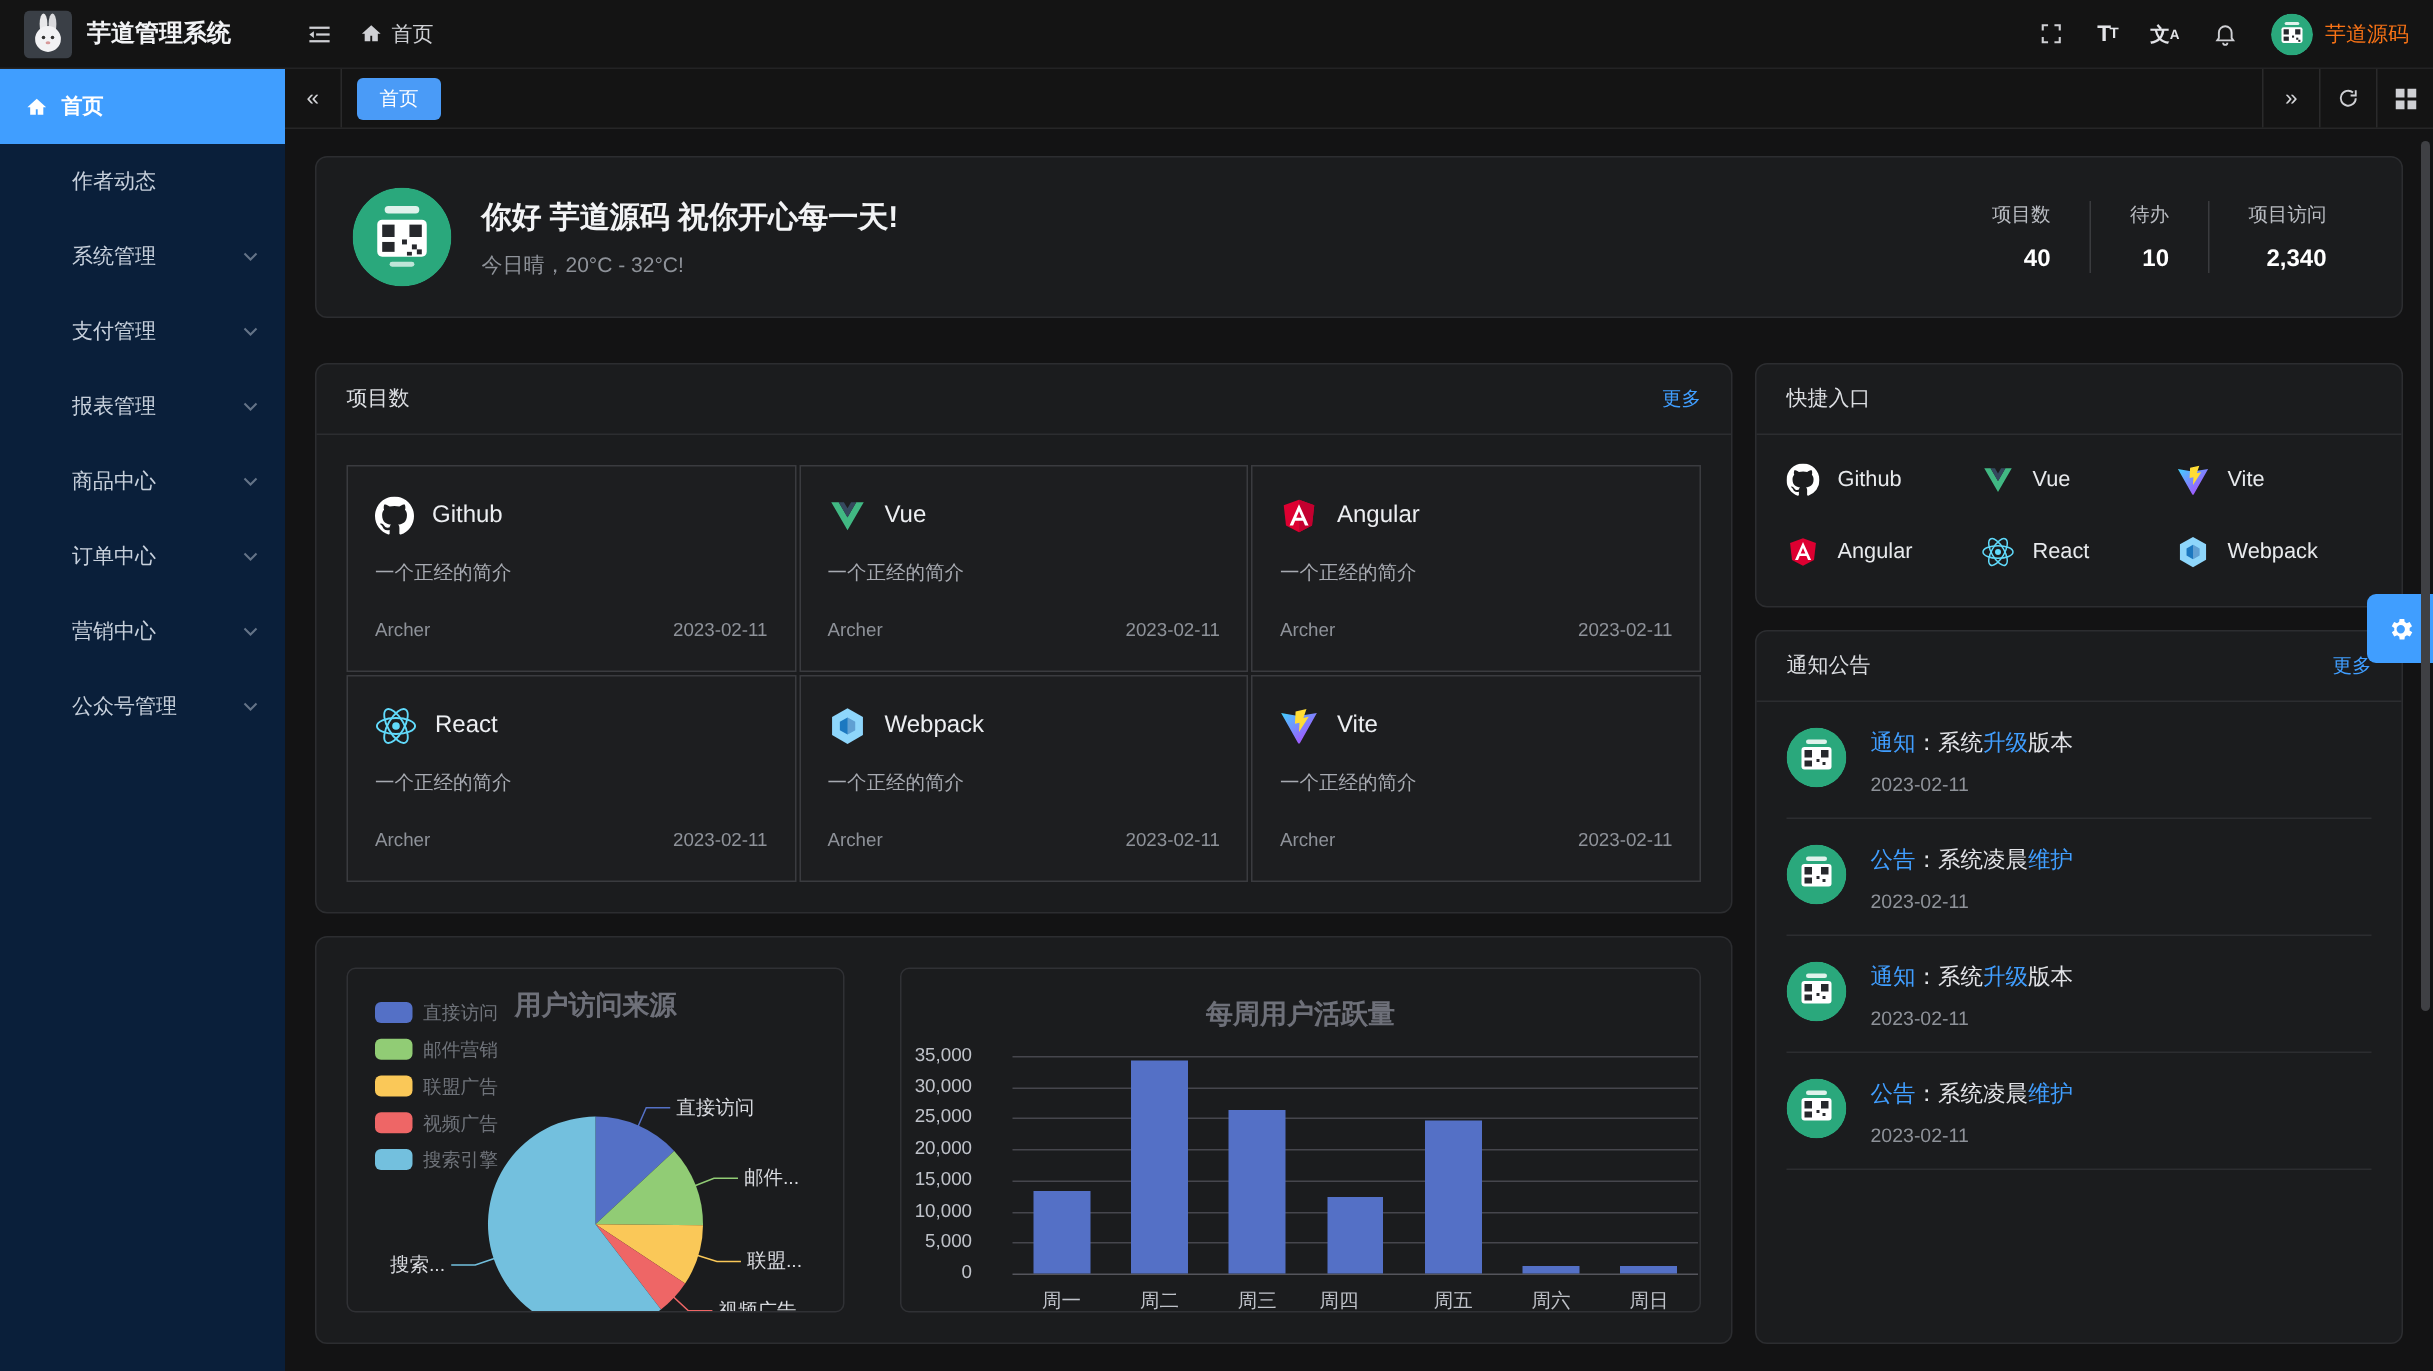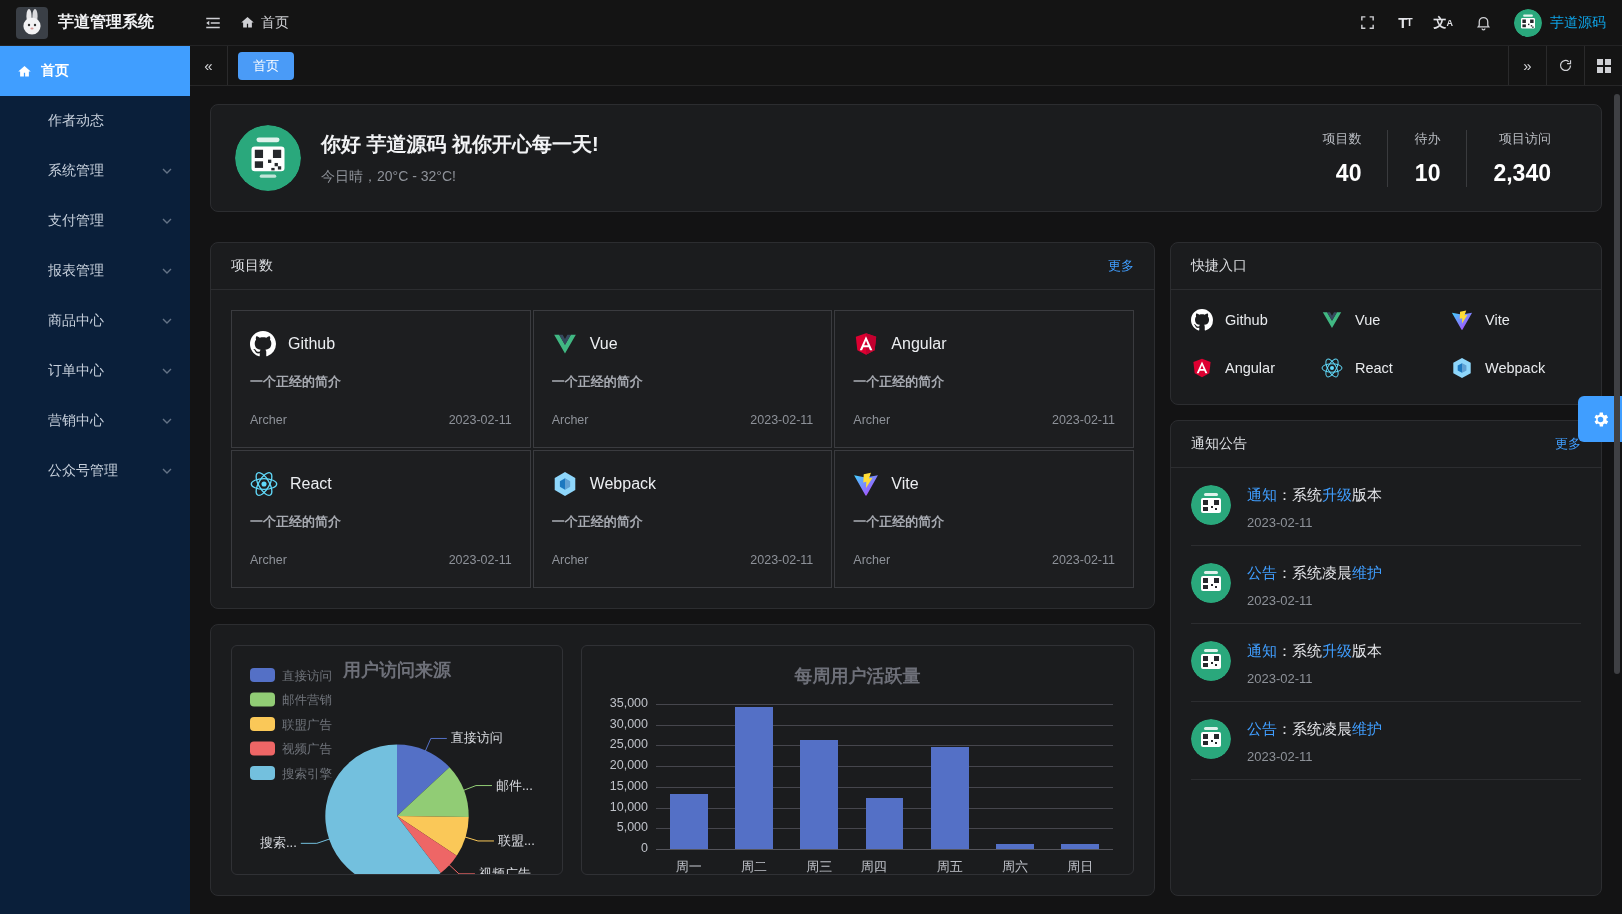--- a/index.html
+++ b/index.html
@@ -15,21 +15,21 @@
   .fold-btn { margin-left:14px; display:flex; align-items:center; cursor:pointer; }
   .breadcrumb { display:flex; align-items:center; gap:6px; margin-left:18px;
     color:#cfd0d4; font-size:14px; }
   .topbar-right { margin-left:auto; display:flex; align-items:center; gap:22px; }
   .tool-ic { color:#cfd0d4; display:flex; align-items:center; cursor:pointer; }
   .tt-ic { font-weight:bold; color:#e3e4e8; font-size:15px; letter-spacing:-1px; }
   .tt-ic small { font-size:10px; }
   .lang-ic { font-size:13px; color:#e3e4e8; font-weight:bold; }
   .lang-ic sub { font-size:9px; }
   .user-chip { display:flex; align-items:center; gap:8px; }
-  .user-chip .name { font-size:14px; color:#0ea5e9; }
+  .user-chip .name { font-size:14px; color:#f97316; }
   .avatar-sm { width:28px; height:28px; border-radius:50%; overflow:hidden; flex:0 0 auto; }
 
   
   .body-row { flex:1; display:flex; min-height:0; }
   .sidebar { width:190px; background:#0a1f3a; flex:0 0 auto; display:flex; flex-direction:column; }
   .side-item { height:50px; display:flex; align-items:center; padding:0 18px 0 48px;
     font-size:14px; color:#c7d0dc; cursor:pointer; position:relative; }
   .side-item .chev { margin-left:auto; opacity:.7; }
   .side-item.active { background:#409eff; color:#fff; padding-left:17px; gap:9px; font-weight:bold; }
   .side-item.plain { padding-left:48px; }
@@ -56,39 +56,39 @@
 
   
   .welcome { display:flex; align-items:center; padding:20px 24px; gap:20px; flex:0 0 auto; }
   .avatar-lg { width:66px; height:66px; border-radius:50%; overflow:hidden; flex:0 0 auto; }
   .wel-text .hi { font-size:20px; font-weight:bold; color:#f2f3f5; margin-bottom:10px; }
   .wel-text .sub { font-size:14px; color:#8e9299; }
   .stats { margin-left:auto; display:flex; align-items:center; }
   .stat { text-align:right; padding:0 26px; }
   .stat + .stat { border-left:1px solid #3a3b3e; }
   .stat .lb { font-size:13px; color:#b9bcc2; margin-bottom:12px; }
-  .stat .vl { font-size:23px; color:#ffffff; font-weight:600; }
+  .stat .vl { font-size:16px; color:#ffffff; font-weight:600; }
 
   .cols { flex:1; display:flex; gap:15px; min-height:0; }
   .col-l { flex:1; display:flex; flex-direction:column; gap:15px; min-width:0; }
   .col-r { width:432px; flex:0 0 auto; display:flex; flex-direction:column; gap:15px; }
 
   
   .proj-body { padding:20px; }
   .proj-grid { display:grid; grid-template-columns:repeat(3,1fr); gap:2px; }
   .proj-card { border:1px solid #3a3b3f; background:#1d1e20; padding:20px 18px; cursor:pointer; }
   .proj-name { display:flex; align-items:center; gap:12px; font-size:16px; color:#eceef1; margin-bottom:16px; }
-  .proj-desc { font-size:13px; color:#a7aab1; margin-bottom:22px;font-weight:bold; }
+  .proj-desc { font-size:13px; color:#a7aab1; margin-bottom:22px; }
   .proj-foot { display:flex; justify-content:space-between; font-size:12.5px; color:#8e9299; }
 
   
   .charts-card { flex:1; display:flex; gap:18px; padding:20px; min-height:0; }
   .chart-box { border:1px solid #303135; border-radius:6px; position:relative; overflow:hidden; }
   .pie-box { flex:0 0 332px; }
-  .bar-box { flex:1; }
+  .bar-box { flex:1;margin-left:19px; }
 
   
   .short-body { padding:10px 20px 16px; display:grid; grid-template-columns:repeat(3,1fr); row-gap:8px; }
   .short-item { display:flex; align-items:center; gap:12px; font-size:14.5px; color:#e8eaed;
     padding:9px 0; cursor:pointer; }
   .short-item svg { width:22px; height:22px; }
 
   
   .notice-body { padding:0 20px; }
   .notice-item { display:flex; gap:16px; padding:17px 0 15px; border-bottom:1px solid #2c2d30; }

